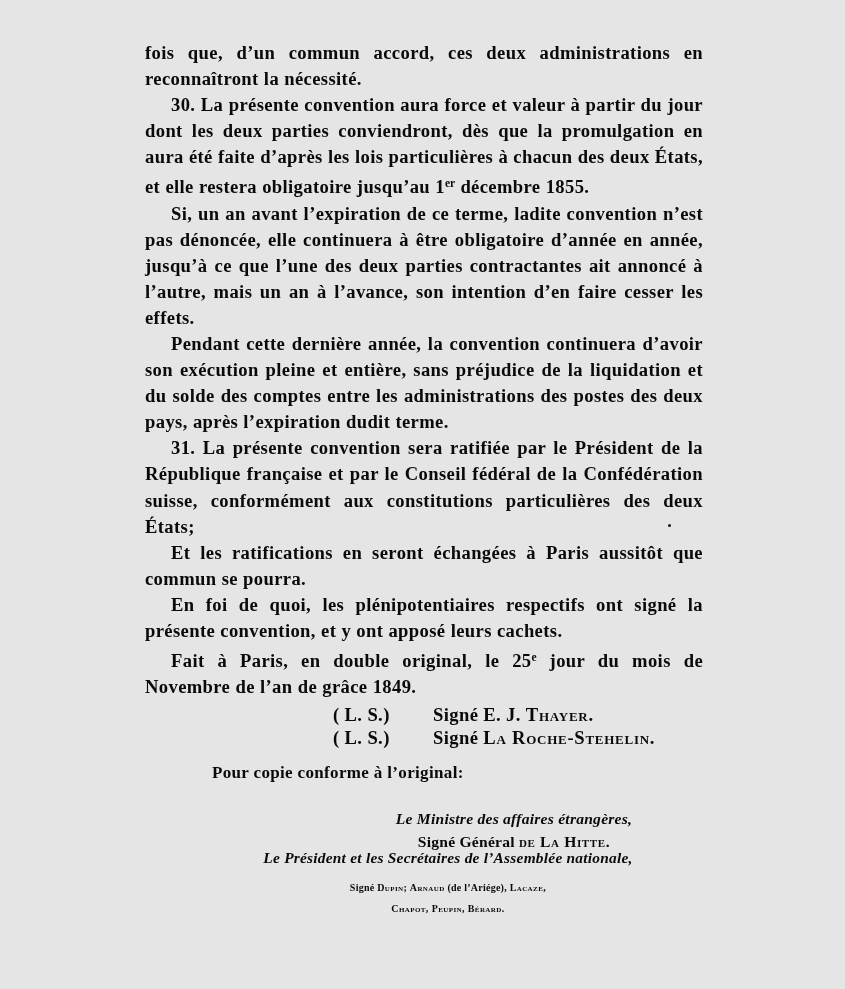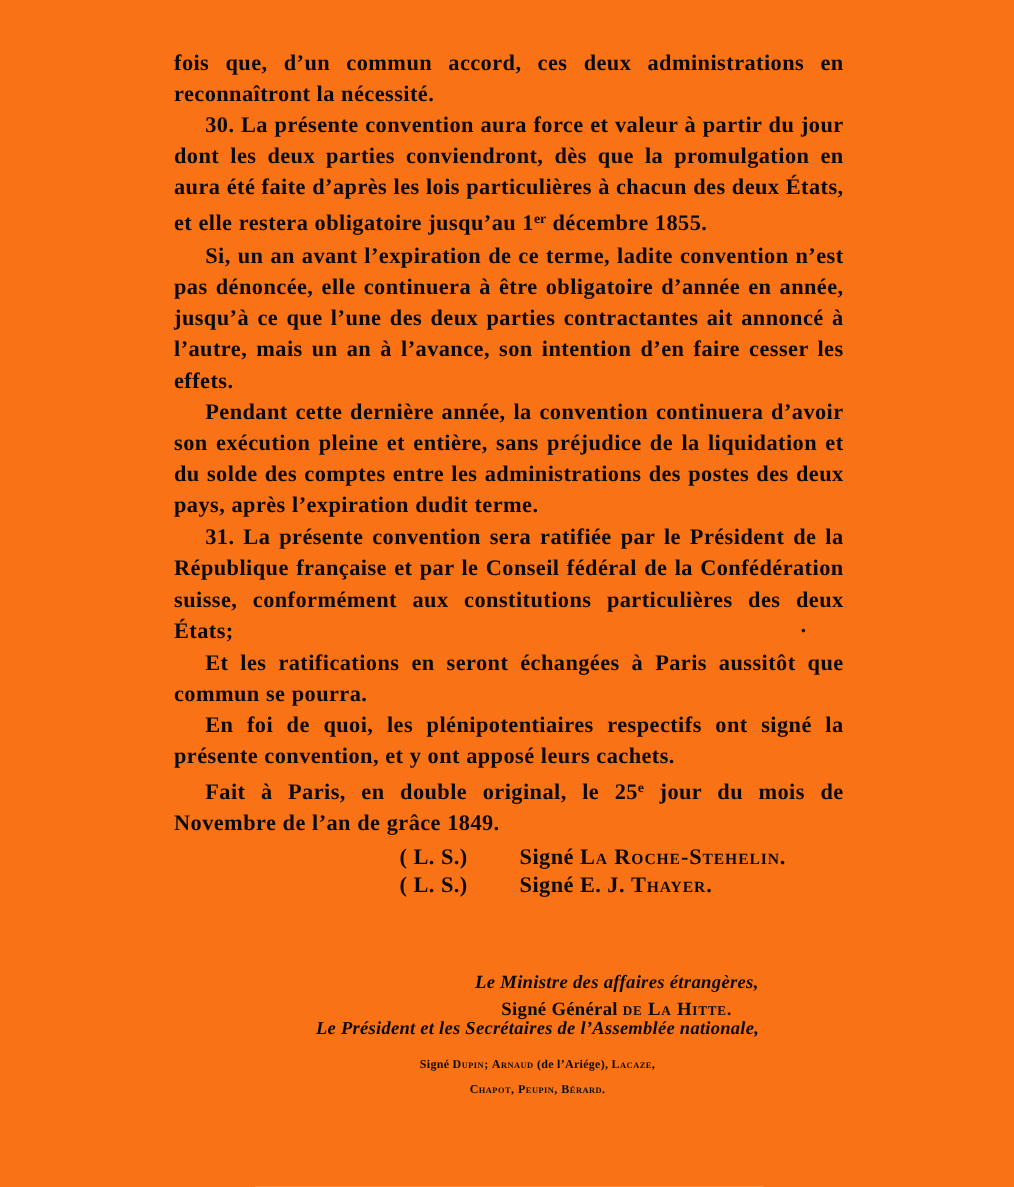--- a/index.html
+++ b/index.html
@@ -14,21 +14,21 @@
     font-family: "Liberation Serif", "DejaVu Serif", serif;
     color: #0a0a0a;
     overflow: hidden;
   }
 
   .page {
     position: absolute;
     left: 0; top: 0;
     width: 845px;
     height: 989px;
-    background: #f97316;
+    background: #e5e5e5;
   }
 
   
   .column {
     position: absolute;
     left: 145px;
     top: 40px;
     width: 558px;
   }
 
@@ -164,24 +164,25 @@
 
     <p class="para indent">En foi de quoi, les plénipotentiaires respectifs ont signé la présente convention, et y ont apposé leurs cachets.</p>
 
     <p class="para indent"><span>Fait à Paris, en double original, le 25</span><sup class="ord">e</sup><span> jour du mois de Novembre de l’an de grâce 1849.</span></p>
 
   </div>
 
   <div class="speck"></div>
 
   <div class="ls-block">
+    <span class="ls-row"><span class="ls-mark">( L. S.)</span><span>Signé</span>&nbsp;<span>E. J. </span><span class="smallcaps">Thayer.</span></span>
     <span class="ls-row"><span class="ls-mark">( L. S.)</span><span>Signé</span>&nbsp;<span class="smallcaps">La Roche-Stehelin.</span></span>
-    <span class="ls-row"><span class="ls-mark">( L. S.)</span><span>Signé</span>&nbsp;<span>E. J. </span><span class="smallcaps">Thayer.</span></span>
   </div>
 
+  <div class="certif">Pour copie conforme à l’original:</div>
 
   <div class="minister-block">
     <span class="minister-title">Le Ministre des affaires étrangères,</span>
     <span class="minister-sign"><span>Signé  Général </span><span class="smallcaps">de La Hitte.</span></span>
   </div>
 
   <div class="assembly-block">
     <span class="assembly-title">Le Président et les Secrétaires de l’Assemblée nationale,</span>
     <span class="assembly-sign"><span>Signé  </span><span class="smallcaps">Dupin</span><span>; </span><span class="smallcaps">Arnaud</span><span> (de l’Ariége), </span><span class="smallcaps">Lacaze,</span></span>
     <span class="assembly-sign smallcaps">Chapot, Peupin, Bérard.</span>

